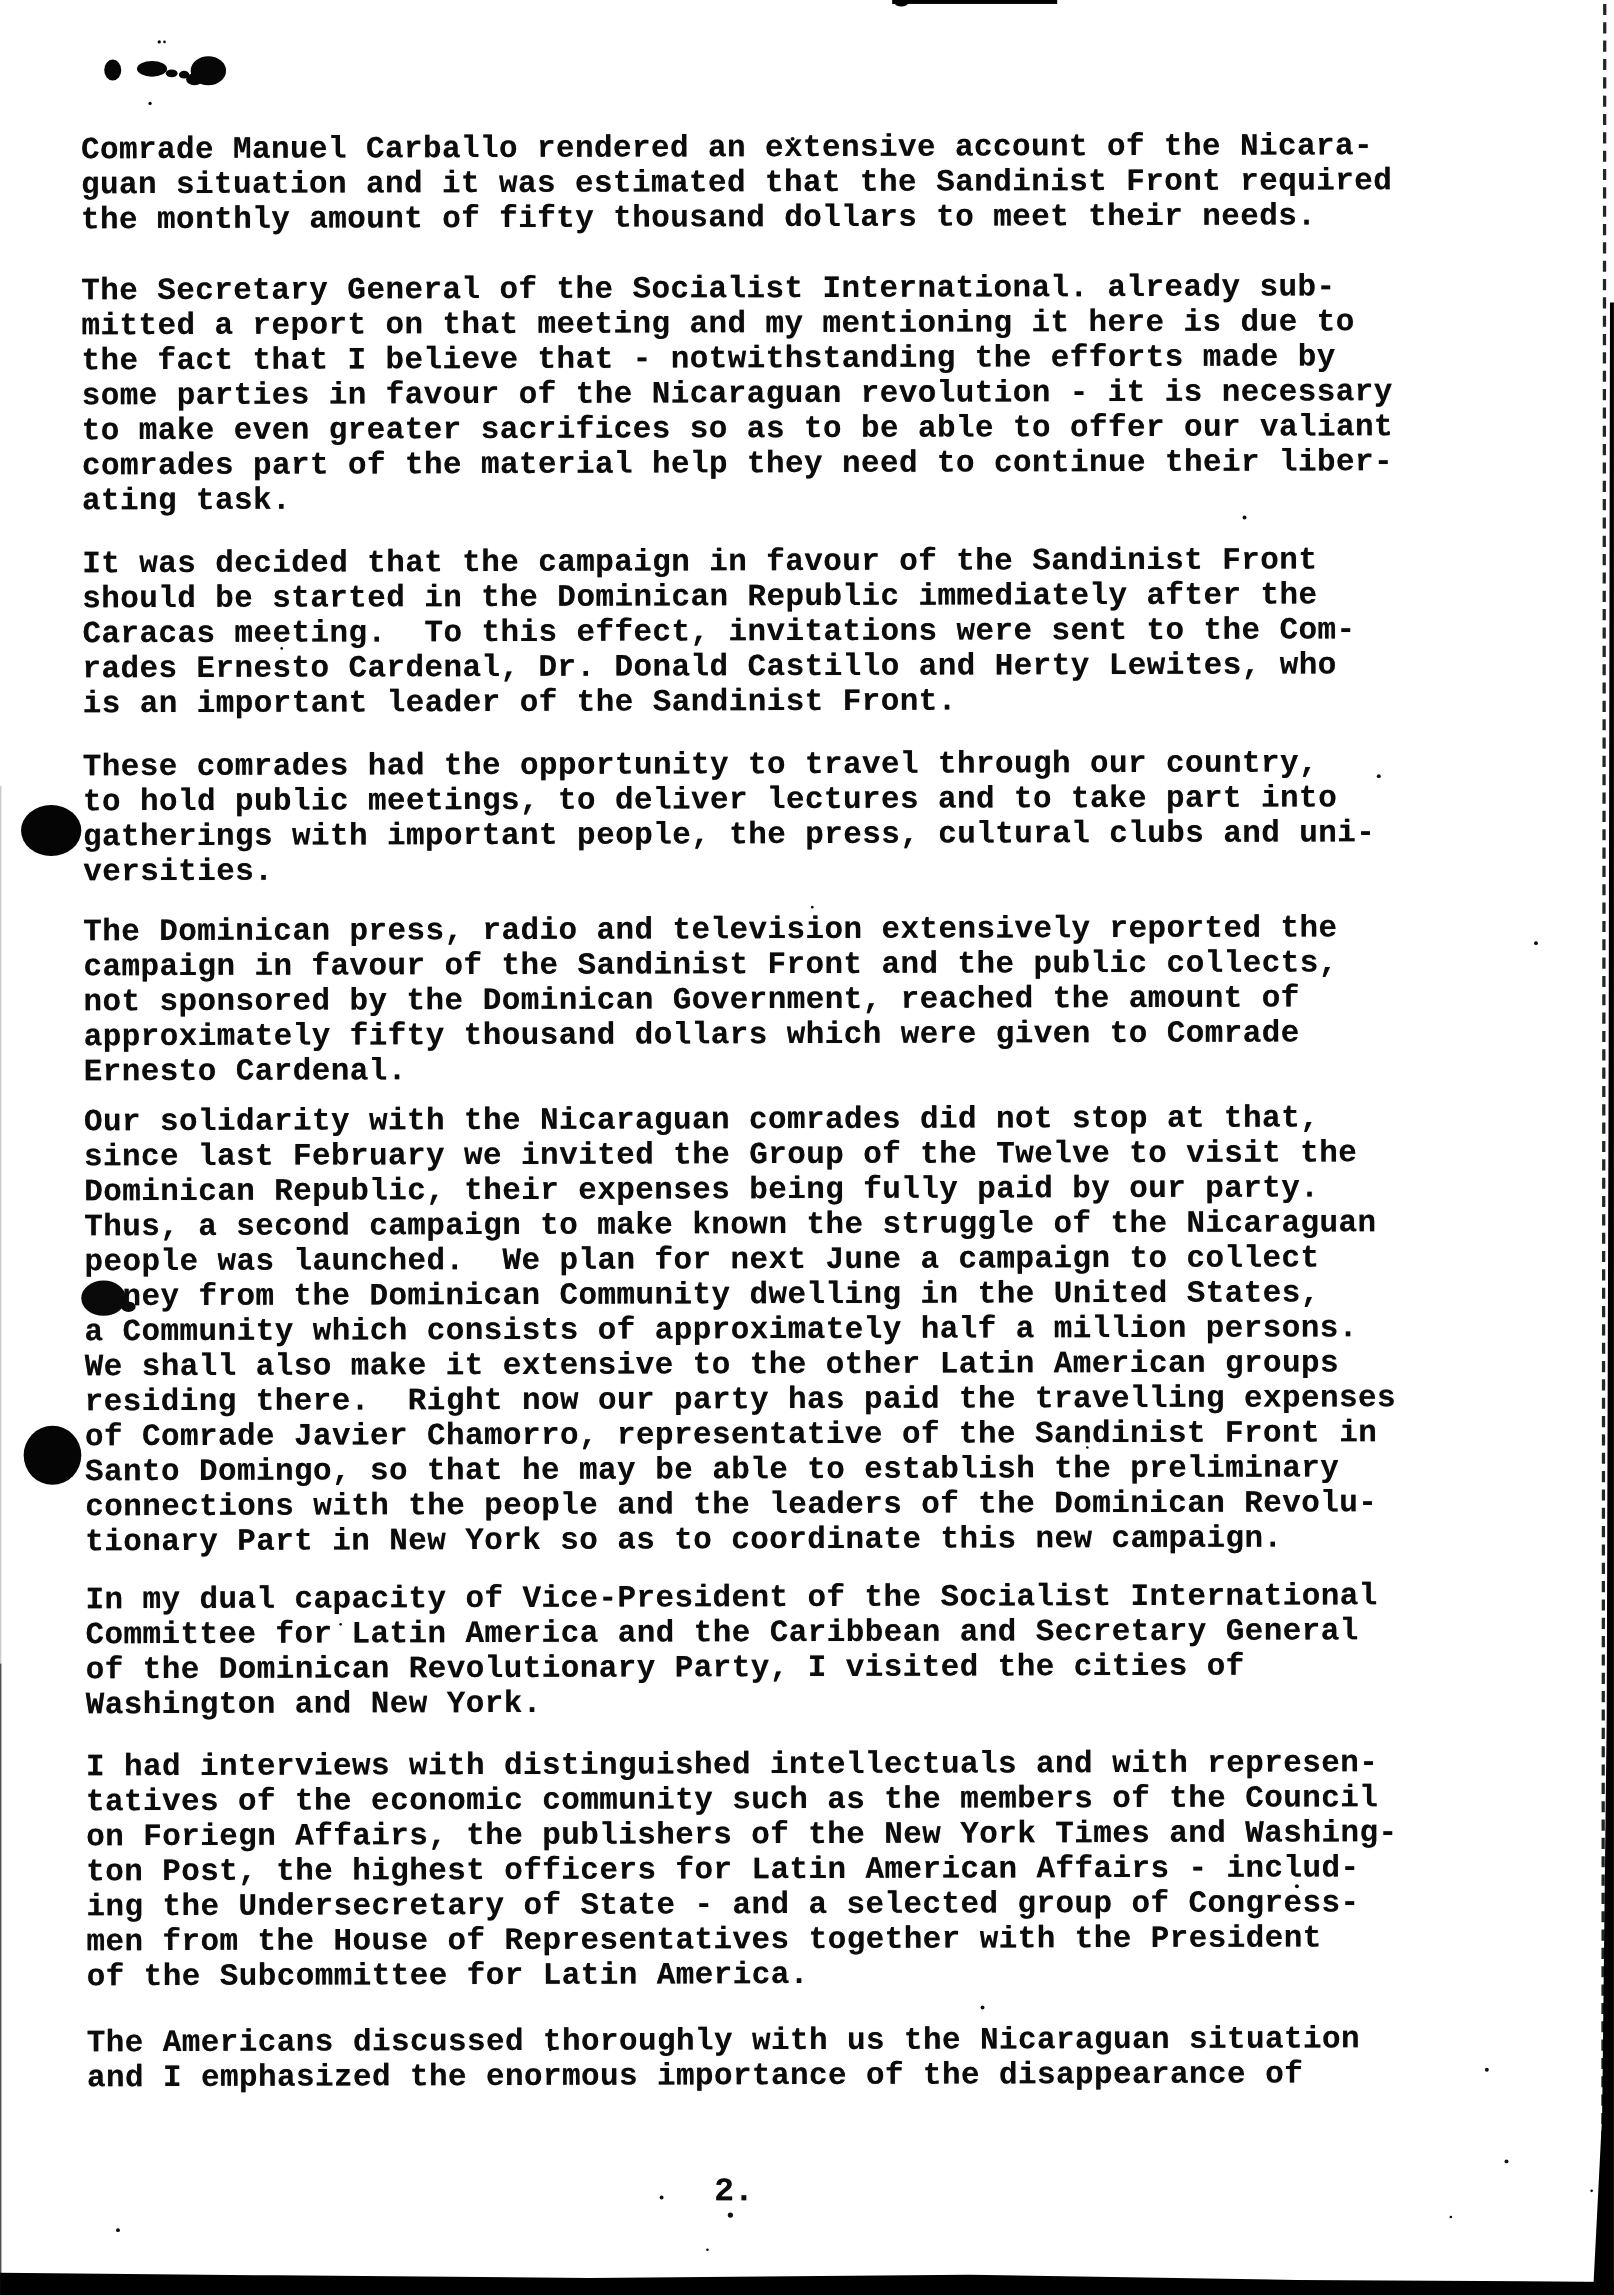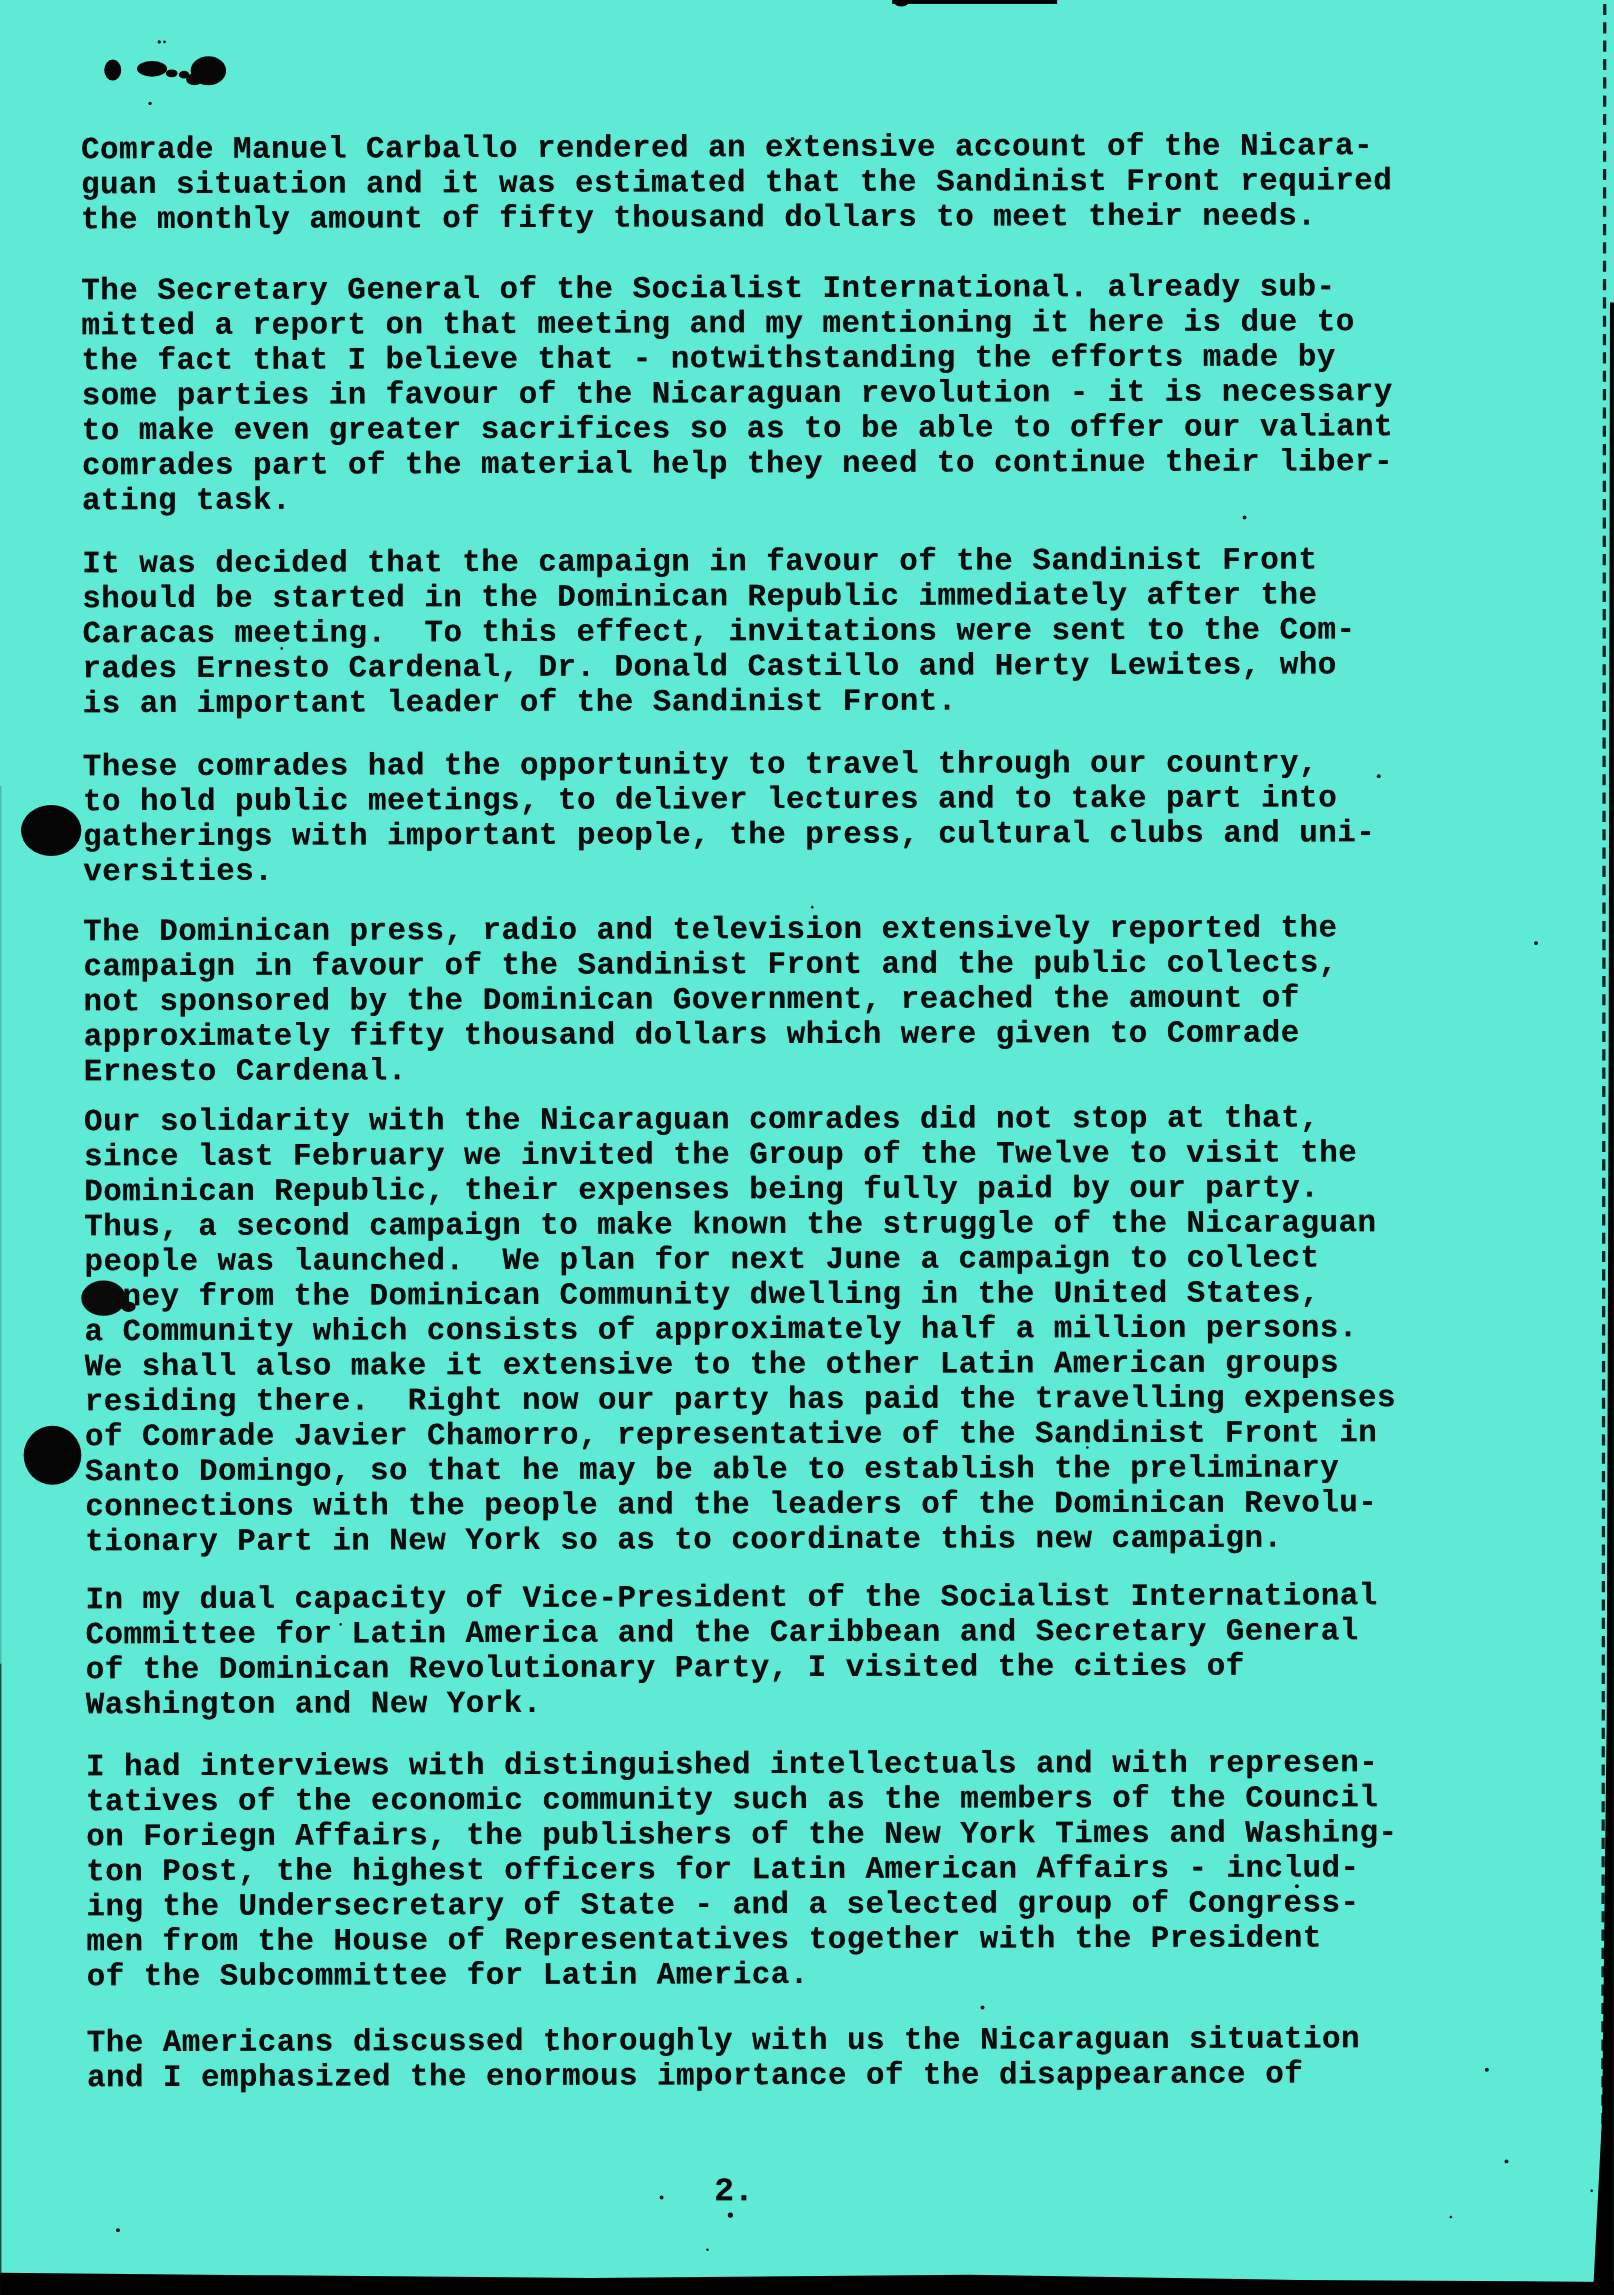--- a/index.html
+++ b/index.html
@@ -1,19 +1,19 @@
 <!DOCTYPE html>
 <html style="font-size:10.5px"><head>
 <meta charset="utf-8">
 <style>
   html,body{margin:0;padding:0;background:#e8e8e8;}
   .page{
     position:relative;
     width:1614px;height:2295px;
-    background:#5eead4;
+    background:#ffffff;
     overflow:hidden;
     font-family:"Liberation Mono","DejaVu Sans Mono",monospace;
   }
   .text-layer{
     position:absolute;inset:0;
     transform:rotate(-0.18deg);
     transform-origin:50% 50%;
     z-index:1;
   }
   .para{

